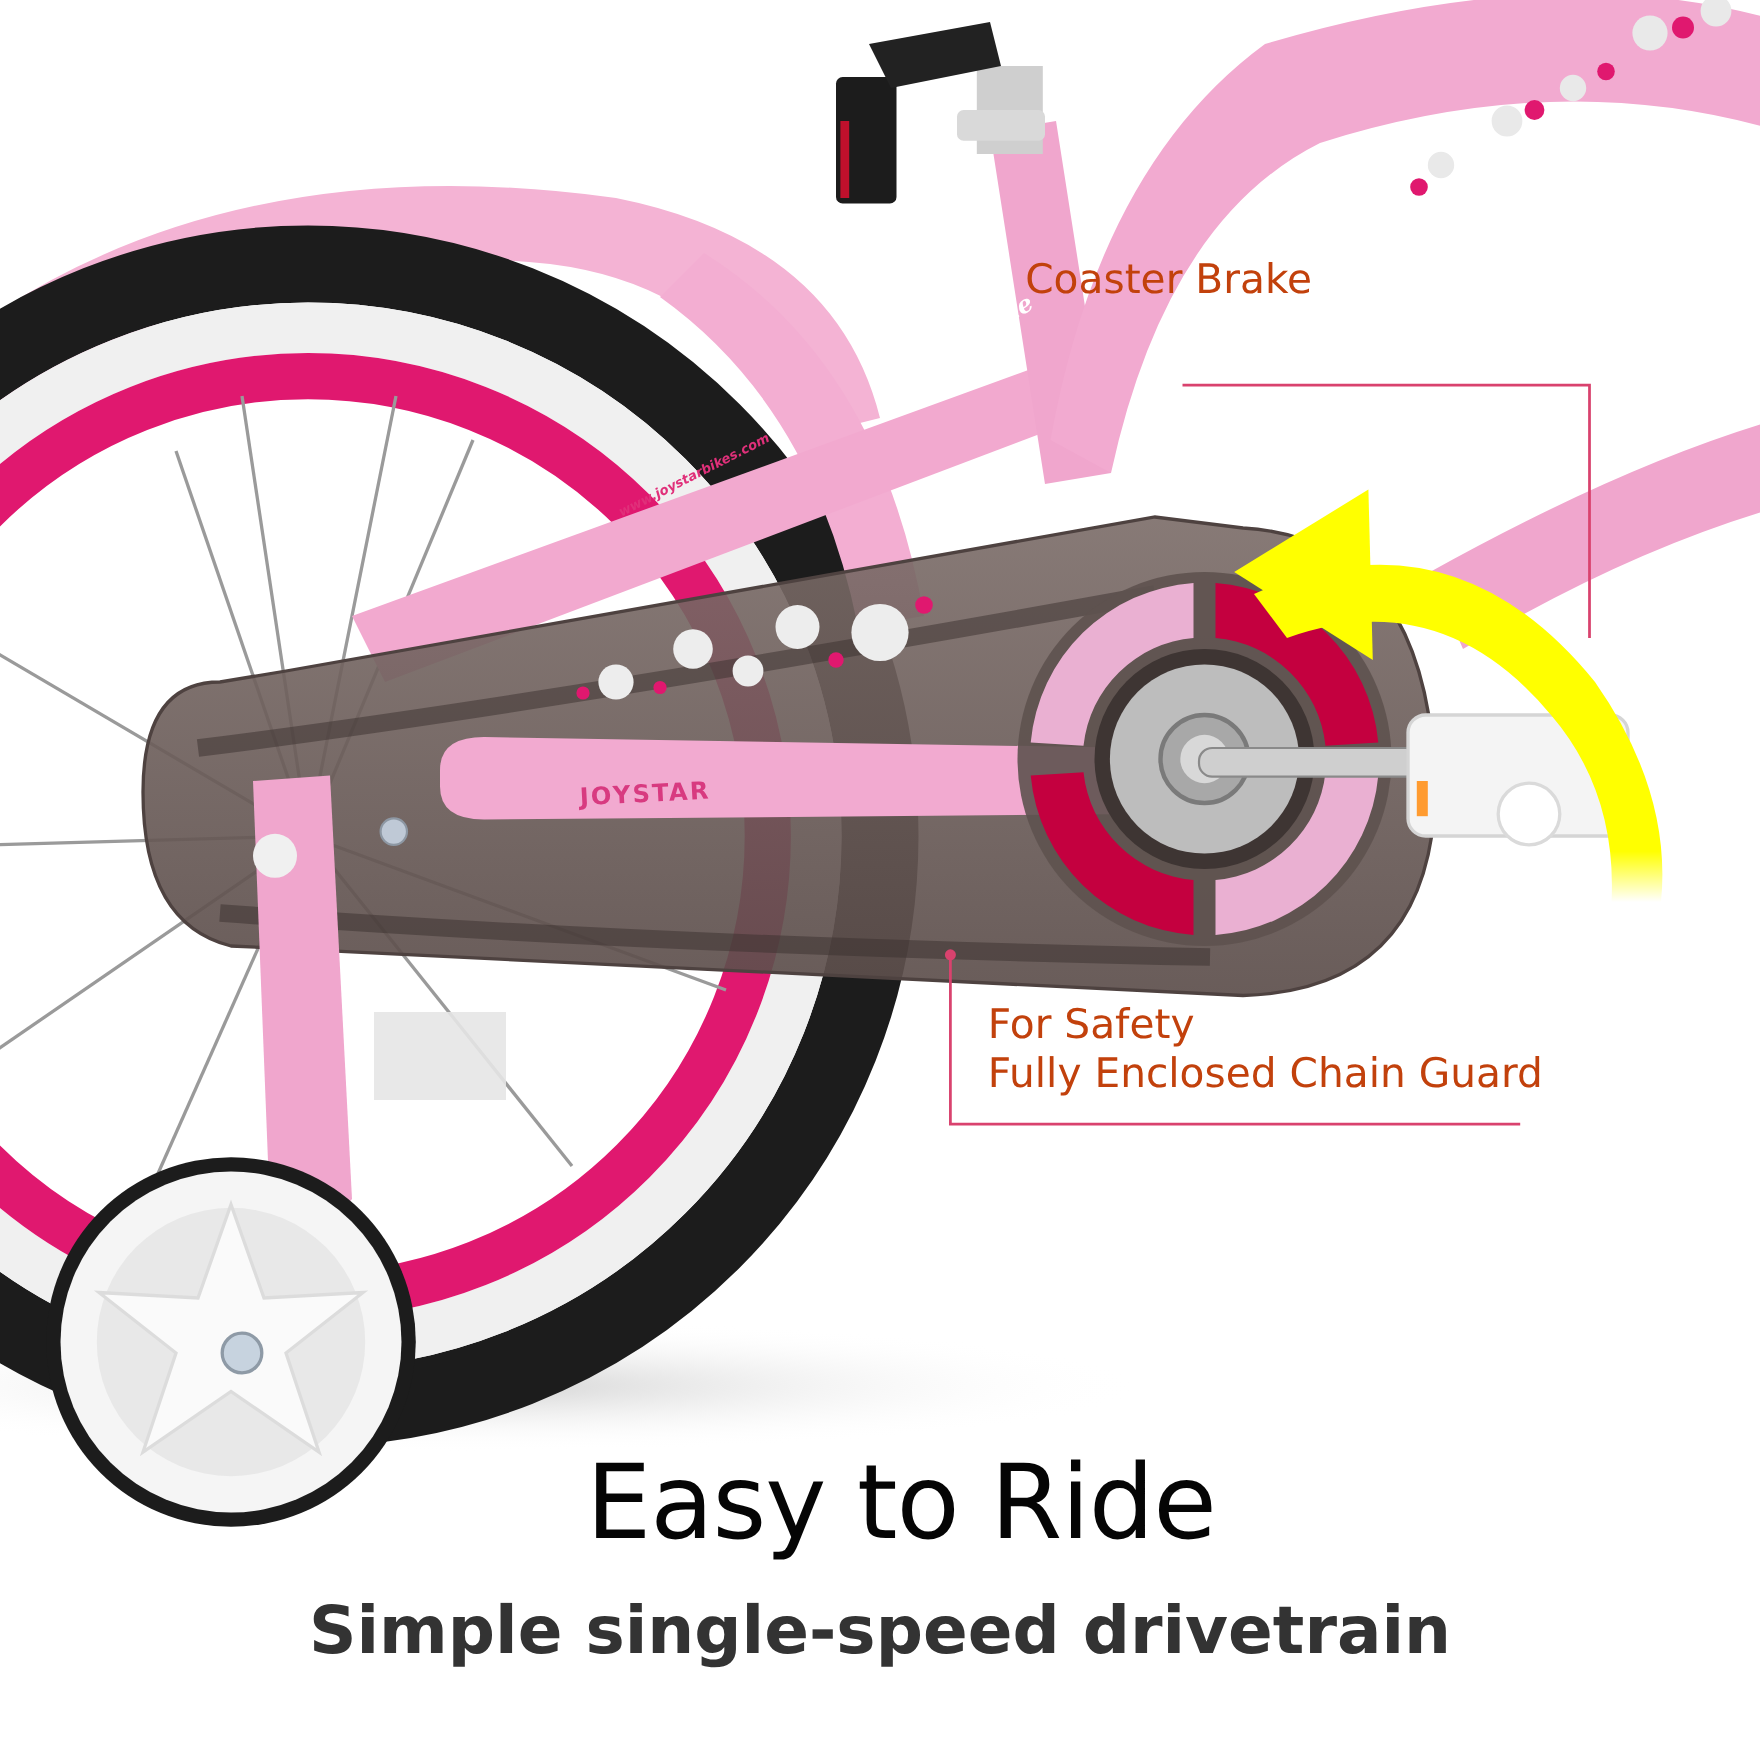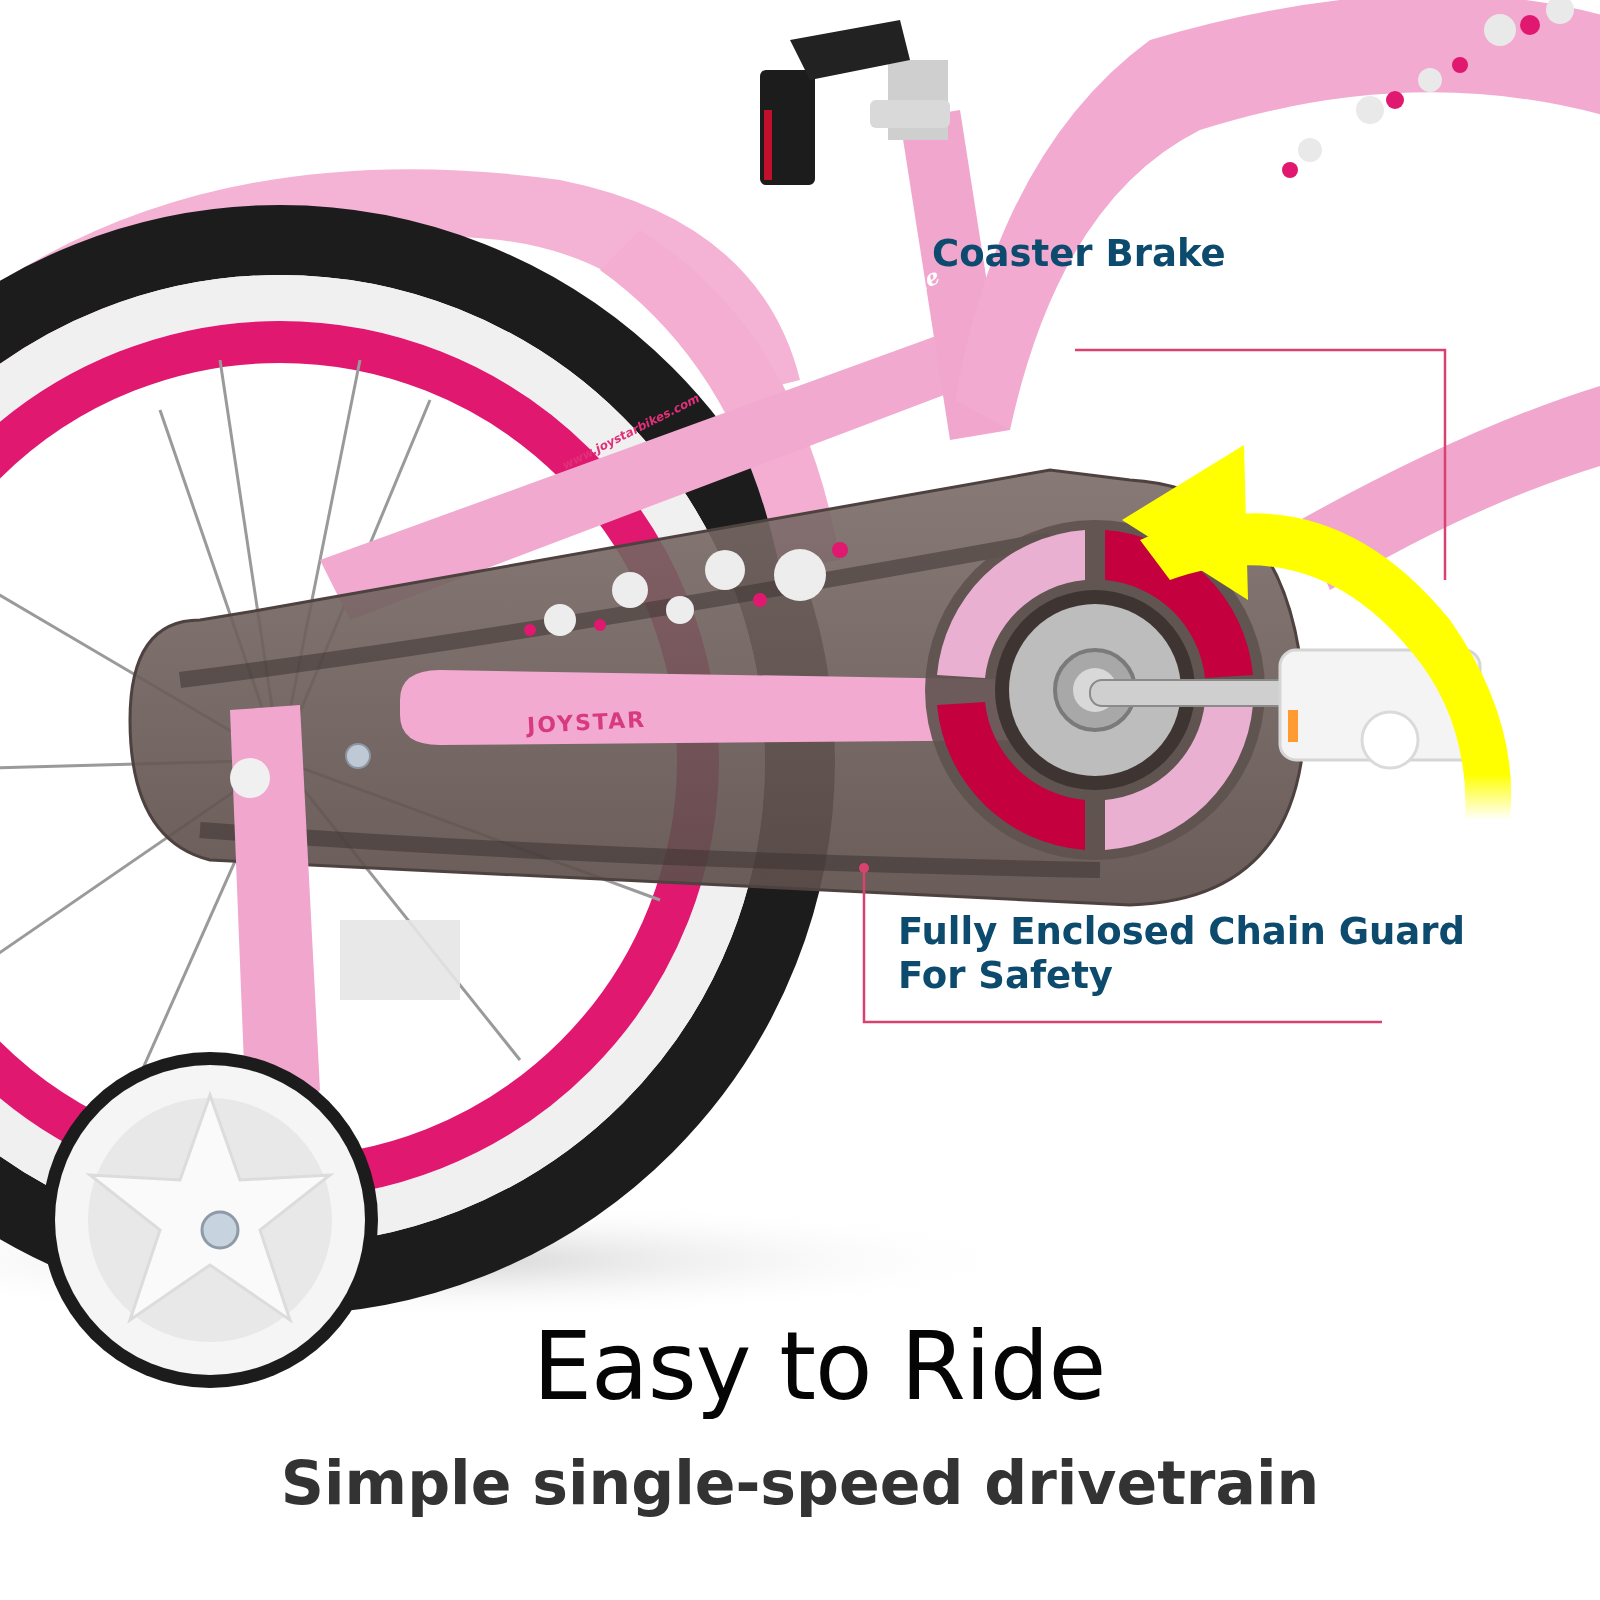--- a/index.html
+++ b/index.html
@@ -7,22 +7,22 @@
     position: relative;
     width: 1600px;
     height: 1600px;
     overflow: hidden;
     background: #ffffff;
     font-family: "DejaVu Sans", "Liberation Sans", sans-serif;
   }
   svg.art { position: absolute; left: 0; top: 0; width: 1600px; height: 1600px; }
   .callout-text {
     position: absolute;
-    color: #0c4a6e;
-    font-weight: bold;
+    color: #c2410c;
+    font-weight: normal;
     font-family: "DejaVu Sans", sans-serif;
     line-height: 1.2;
     white-space: nowrap;
   }
   .callout-brake { left: 932px; top: 232px; font-size: 37px; }
   .callout-brake .line2 { display: block; }
   .callout-chain { left: 898px; top: 910px; font-size: 37px; }
   .callout-chain span { display: block; }
   .headline {
     position: absolute;
@@ -201,19 +201,19 @@
 
   <div class="frame-text brand-joystar">JOYSTAR</div>
   <div class="frame-text brand-url">www.joystarbikes.com</div>
   <div class="frame-text brand-model">Miss Cutie</div>
 
   <div class="callout-text callout-brake">
     <span>Coaster Brake</span>
   </div>
 
   <div class="callout-text callout-chain">
+    <span>For Safety</span>
     <span>Fully Enclosed Chain Guard</span>
-    <span>For Safety</span>
   </div>
 
   <div class="headline">Easy to Ride</div>
   <div class="subheadline">Simple single-speed drivetrain</div>
 </div>
 
 </body></html>

